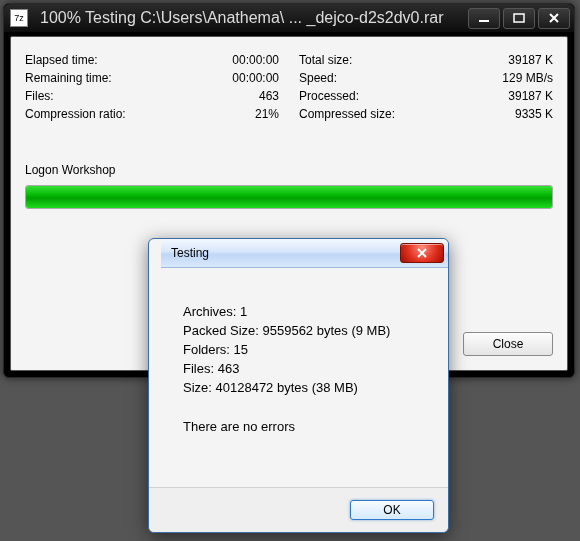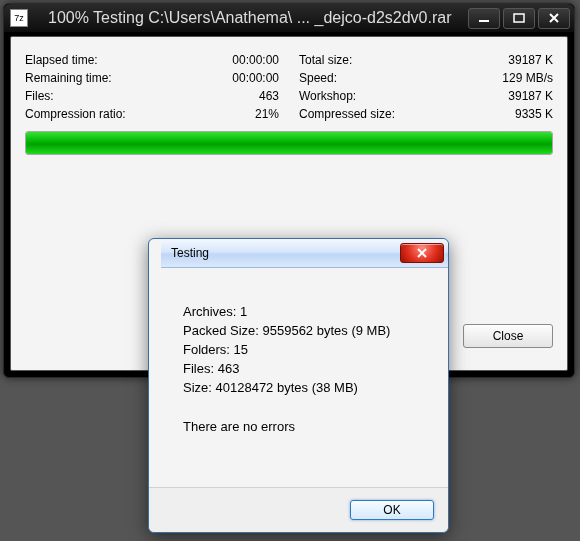--- a/index.html
+++ b/index.html
@@ -41,21 +41,21 @@
     width: 16px;
     height: 16px;
     background: #fff;
     border: 1px solid #888;
     font-size: 9px;
     font-weight: normal;
     color: #000;
     display: flex;
     align-items: center;
     justify-content: center;
-    margin-right: 20px;
+    margin-right: 12px;
   }
   .title-text {
     flex: 1;
     font-size: 16px;
     white-space: nowrap;
     overflow: hidden;
   }
   .winbtns {
     display: flex;
     gap: 3px;
@@ -117,21 +117,21 @@
   }
   .progress-fill {
     height: 100%;
     width: 100%;
     background: linear-gradient(#35e035, #00b400 45%, #00a000 55%, #1ddb1d);
   }
 
   .btn-row {
     position: absolute;
     right: 14px;
-    bottom: 22px;
+    bottom: 14px;
     display: flex;
     gap: 10px;
   }
   .btn {
     min-width: 90px;
     height: 24px;
     border: 1px solid #8a8a8a;
     border-radius: 3px;
     background: linear-gradient(#fdfdfd, #e4e4e4);
     font-family: inherit;
@@ -261,30 +261,31 @@
       <div class="stats-col">
         <div class="stat-row">
           <span class="label">Total size:</span>
           <span class="value">39187 K</span>
         </div>
         <div class="stat-row">
           <span class="label">Speed:</span>
           <span class="value">129 MB/s</span>
         </div>
         <div class="stat-row">
-          <span class="label">Workshop:</span>
+          <span class="label">Processed:</span>
           <span class="value">39187 K</span>
         </div>
         <div class="stat-row">
           <span class="label">Compressed size:</span>
           <span class="value">9335 K</span>
         </div>
       </div>
     </div>
 
+    <div class="filename-line">Logon Workshop</div>
 
     <div class="progress-track">
       <div class="progress-fill"></div>
     </div>
 
     <div class="btn-row">
       <button class="btn">Close</button>
     </div>
   </div>
 </div>

